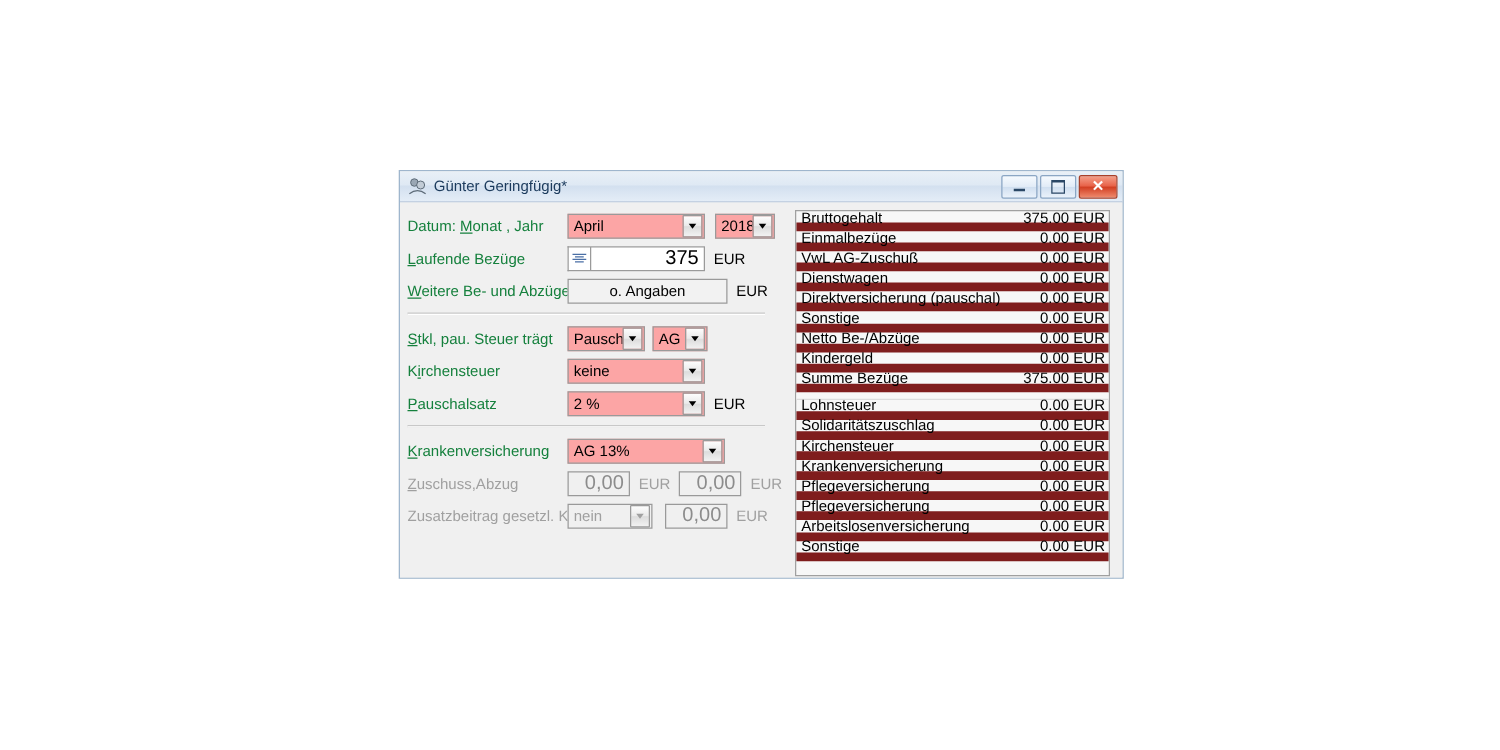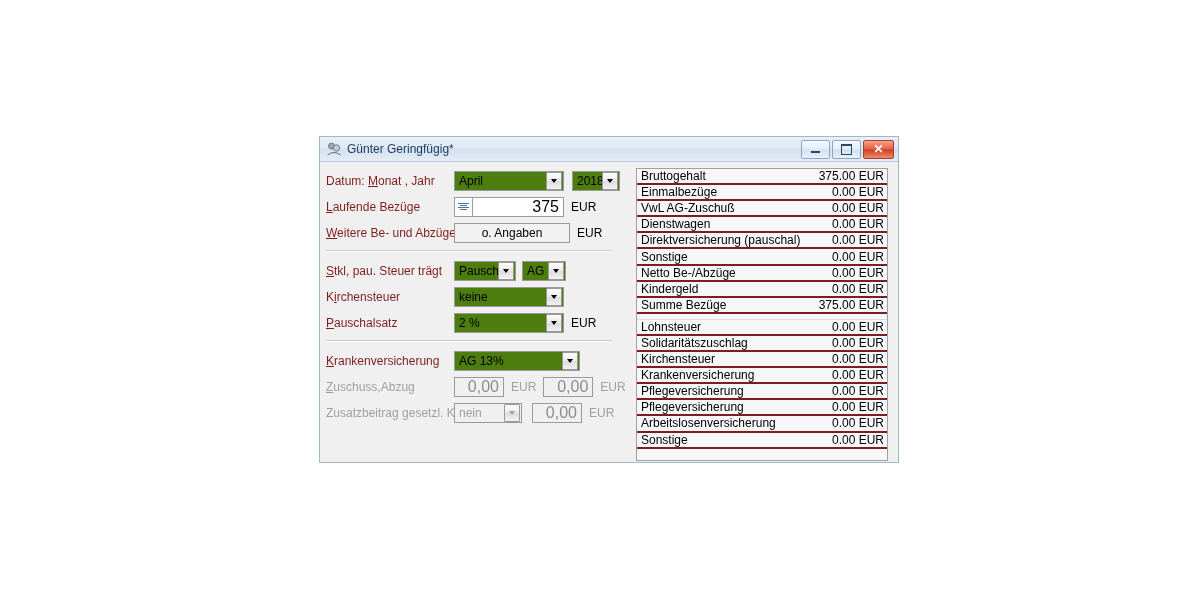--- a/index.html
+++ b/index.html
@@ -95,31 +95,31 @@
   .row {
     display: flex;
     align-items: center;
     height: 25px;
     margin-bottom: 1px;
   }
   .lbl {
     width: 128px;
     flex: none;
     font-size: 12px;
-    color: #7f1d1d;
+    color: #15803d;
     white-space: nowrap;
   }
   .lbl.dim { color: #a0a0a0; }
   .u { text-decoration: underline; }
 
   
   .combo {
     height: 20px;
     border: 1px solid #9a9a9a;
-    background: #4d7c0f;
+    background: #fca5a5;
     display: flex;
     align-items: center;
     box-sizing: border-box;
     position: relative;
   }
   .combo .val {
     flex: 1;
     padding-left: 4px;
     font-size: 12px;
     color: #000;
@@ -215,21 +215,21 @@
     box-sizing: border-box;
     overflow: hidden;
     height: 293px;
   }
   .grid-row {
     display: flex;
     justify-content: space-between;
     align-items: center;
     height: 16.1px;
     padding: 0 3px 0 4px;
-    border-bottom: 2px solid #7f1d1d;
+    border-bottom: 7px solid #7f1d1d;
     font-size: 12px;
     color: #000;
     box-sizing: border-box;
     white-space: nowrap;
   }
   .grid-row .amt { text-align: right; }
   .grid-gap { height: 5px; background: #f7f7f7; border-bottom: 1px solid #dcdcdc; }
 </style>
 </head>
 <body>
@@ -288,21 +288,21 @@
             <i class="s"></i>
           </span>
         <span class="txt" style="width:92px">
           <span>375</span>
         </span>
         <span class="unit">EUR</span>
       </div>
 
       <div class="row">
         <span class="lbl"><span class="u">W</span>eitere Be- und Abzüge</span>
-        <span class="btnflat" style="width:116px">
+        <span class="btnflat" style="width:128px">
           <span>o. Angaben</span>
         </span>
         <span class="unit">EUR</span>
       </div>
 
       <div class="sep"></div>
 
       <div class="row">
         <span class="lbl"><span class="u">S</span>tkl, pau. Steuer trägt</span>
         <span class="combo" style="width:62px">

